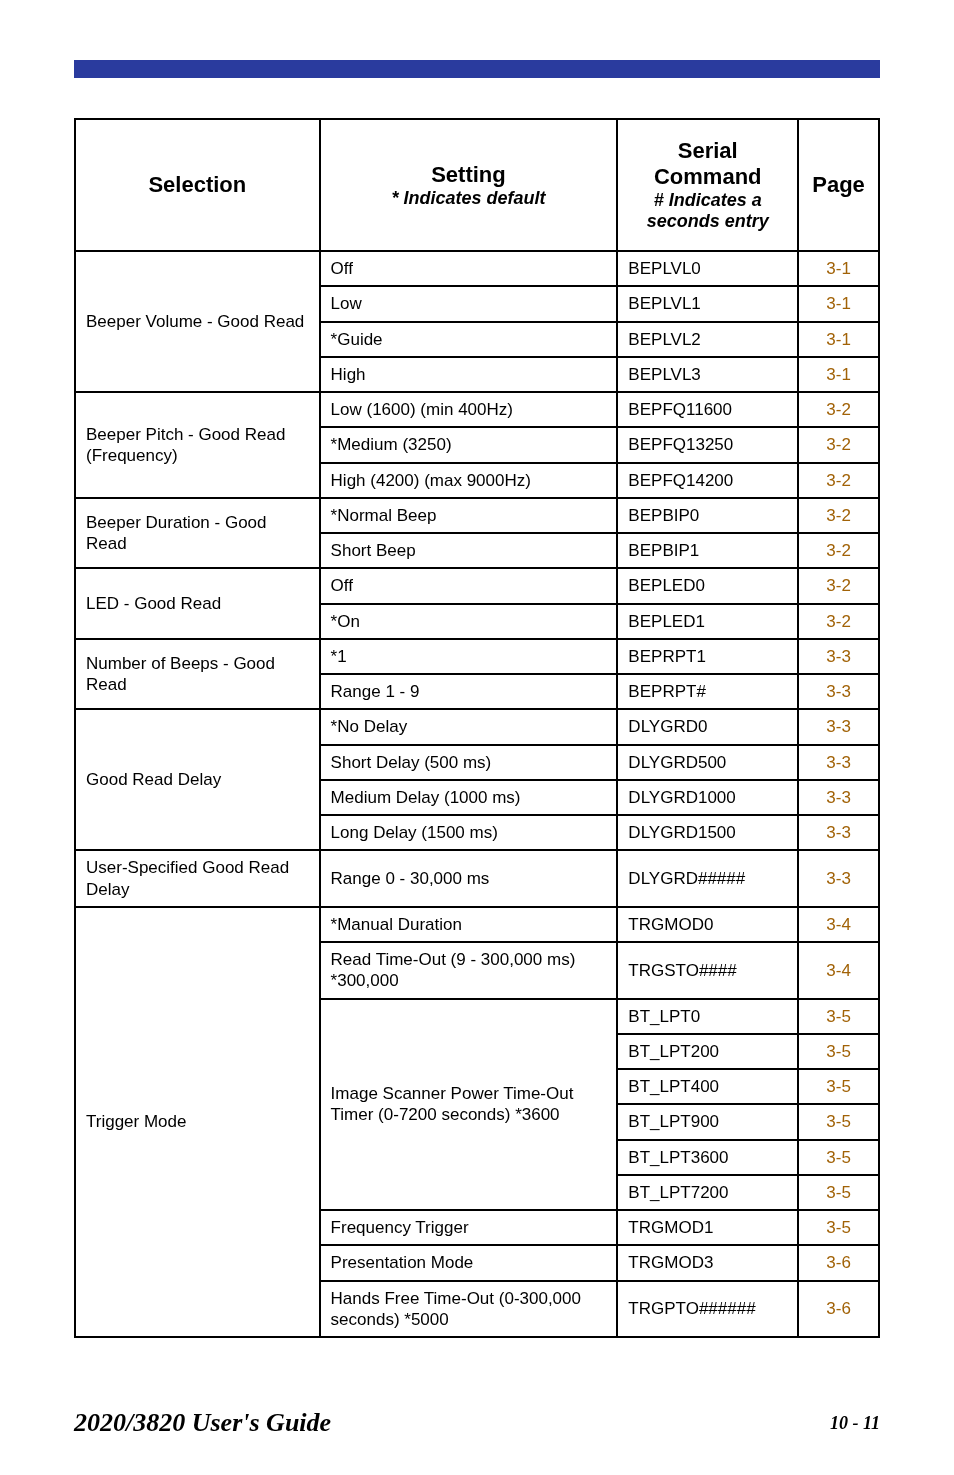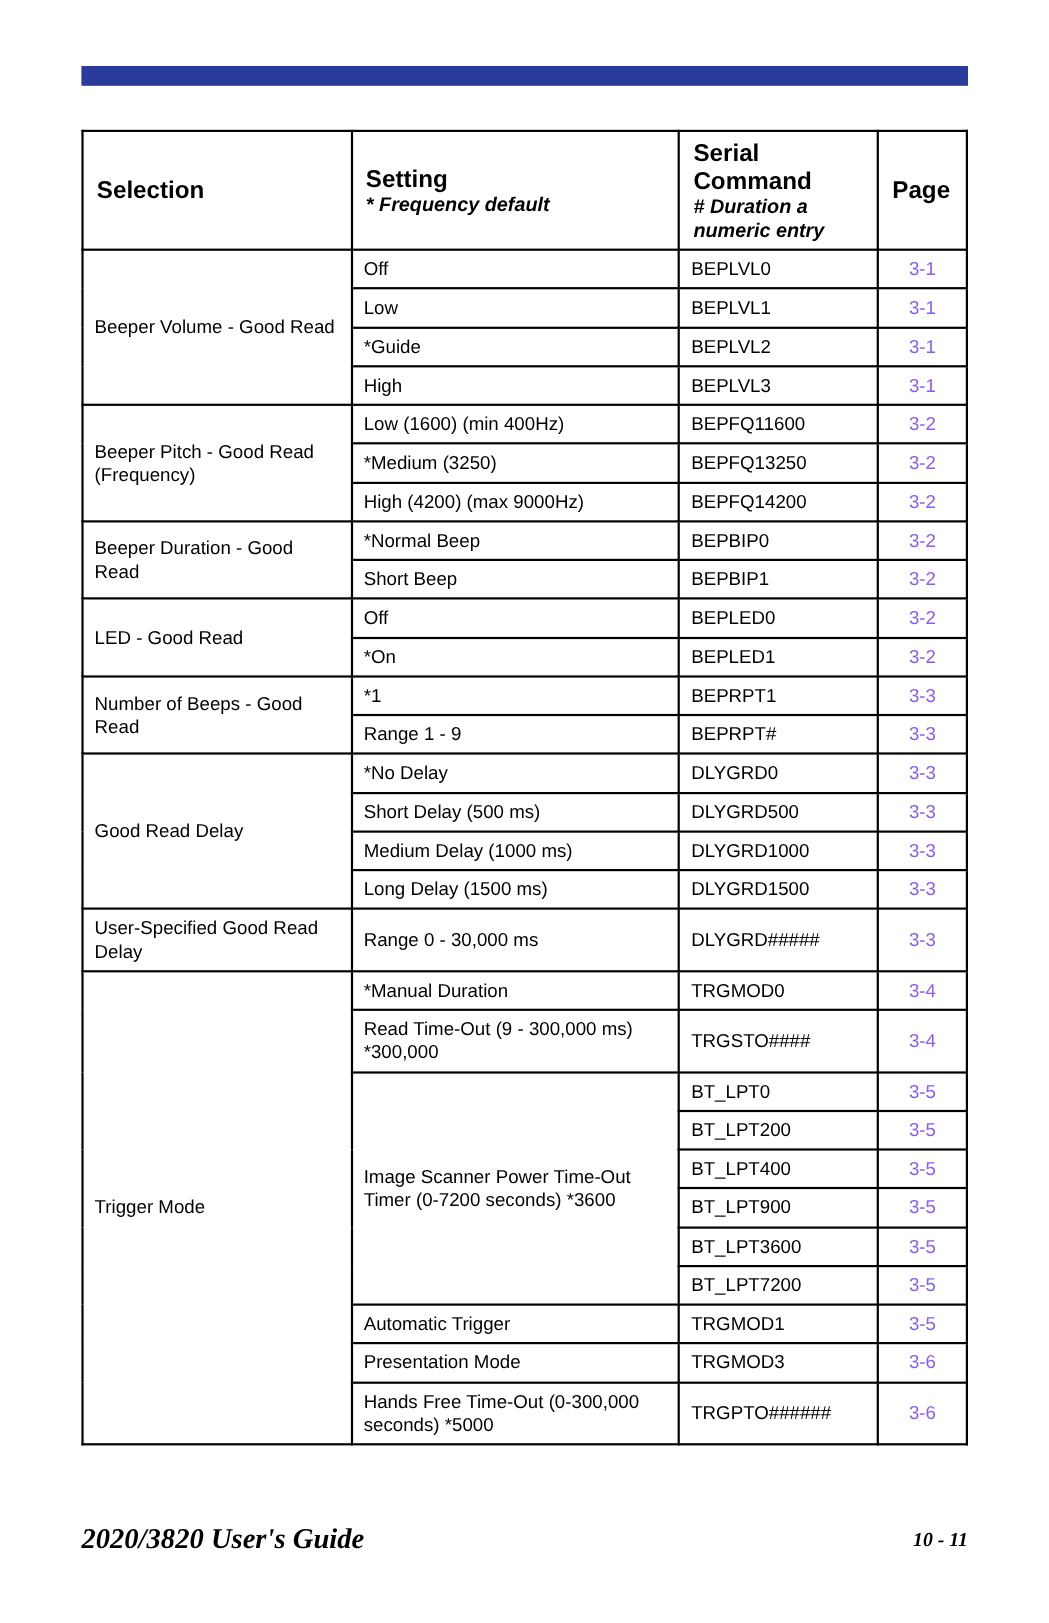--- a/index.html
+++ b/index.html
@@ -1,26 +1,26 @@
 <!DOCTYPE html>
 <html><head>
 <meta charset="utf-8">
 <style>
 body{margin:0;font-family:Arial,Helvetica,sans-serif;background:#fff;color:#000}
 .page{width:954px;margin:0 auto;padding:0;box-sizing:border-box}
 .topbar{height:18px;background:#2a3b9e;margin:60px 74px 0 74px}
 .content{padding:40px 74px 0 74px}
 table{width:100%;border-collapse:collapse;table-layout:fixed}
 table,th,td{border:2px solid #000}
-th{text-align:left;padding:6px 12px;vertical-align:middle;font-weight:400}
+th{text-align:center;padding:18px 12px;vertical-align:middle;font-weight:400}
 th .hdr{font-weight:700;font-size:22px}
 th .sub{font-weight:700;font-style:italic;font-size:18px}
 td{padding:6px 10px;font-size:17px;vertical-align:middle;line-height:1.25}
 td.page-cell{text-align:center}
-a.pg{color:#8b5cf6;text-decoration:none}
+a.pg{color:#a16207;text-decoration:none}
 .footer{display:flex;justify-content:space-between;align-items:center;padding:70px 74px 40px 74px}
 .footer .title{font-family:"Times New Roman",Times,serif;font-size:26px;font-style:italic;font-weight:700}
 .footer .num{font-family:"Times New Roman",Times,serif;font-size:18px;font-style:italic;font-weight:700}
 col.c1{width:230px}
 col.c2{width:280px}
 col.c3{width:170px}
 col.c4{width:76px}
 </style>
 </head>
 <body>
@@ -31,22 +31,22 @@
 <table>
 <colgroup>
           <col class="c1">
           <col class="c2">
           <col class="c3">
           <col class="c4">
         </colgroup>
 <thead>
 <tr>
 <th><span class="hdr">Selection</span></th>
-<th><span class="hdr">Setting</span><br><span class="sub">* Frequency default</span></th>
-<th><span class="hdr">Serial Command</span><br><span class="sub"># Duration a numeric entry</span></th>
+<th><span class="hdr">Setting</span><br><span class="sub">* Indicates default</span></th>
+<th><span class="hdr">Serial Command</span><br><span class="sub"># Indicates a seconds entry</span></th>
 <th><span class="hdr">Page</span></th>
 </tr>
 </thead>
 <tbody id="tbody">
           <tr>
             <td rowspan="4">Beeper Volume - Good Read</td>
             <td>Off</td>
             <td>BEPLVL0</td>
             <td class="page-cell"><a class="pg" href="#">3-1</a></td>
           </tr>
@@ -171,21 +171,21 @@
           </tr>
           <tr>
             <td>BT_LPT3600</td>
             <td class="page-cell"><a class="pg" href="#">3-5</a></td>
           </tr>
           <tr>
             <td>BT_LPT7200</td>
             <td class="page-cell"><a class="pg" href="#">3-5</a></td>
           </tr>
           <tr>
-            <td>Automatic Trigger</td>
+            <td>Frequency Trigger</td>
             <td>TRGMOD1</td>
             <td class="page-cell"><a class="pg" href="#">3-5</a></td>
           </tr>
           <tr>
             <td>Presentation Mode</td>
             <td>TRGMOD3</td>
             <td class="page-cell"><a class="pg" href="#">3-6</a></td>
           </tr>
           <tr>
             <td>Hands Free Time-Out (0-300,000 seconds) *5000</td>

